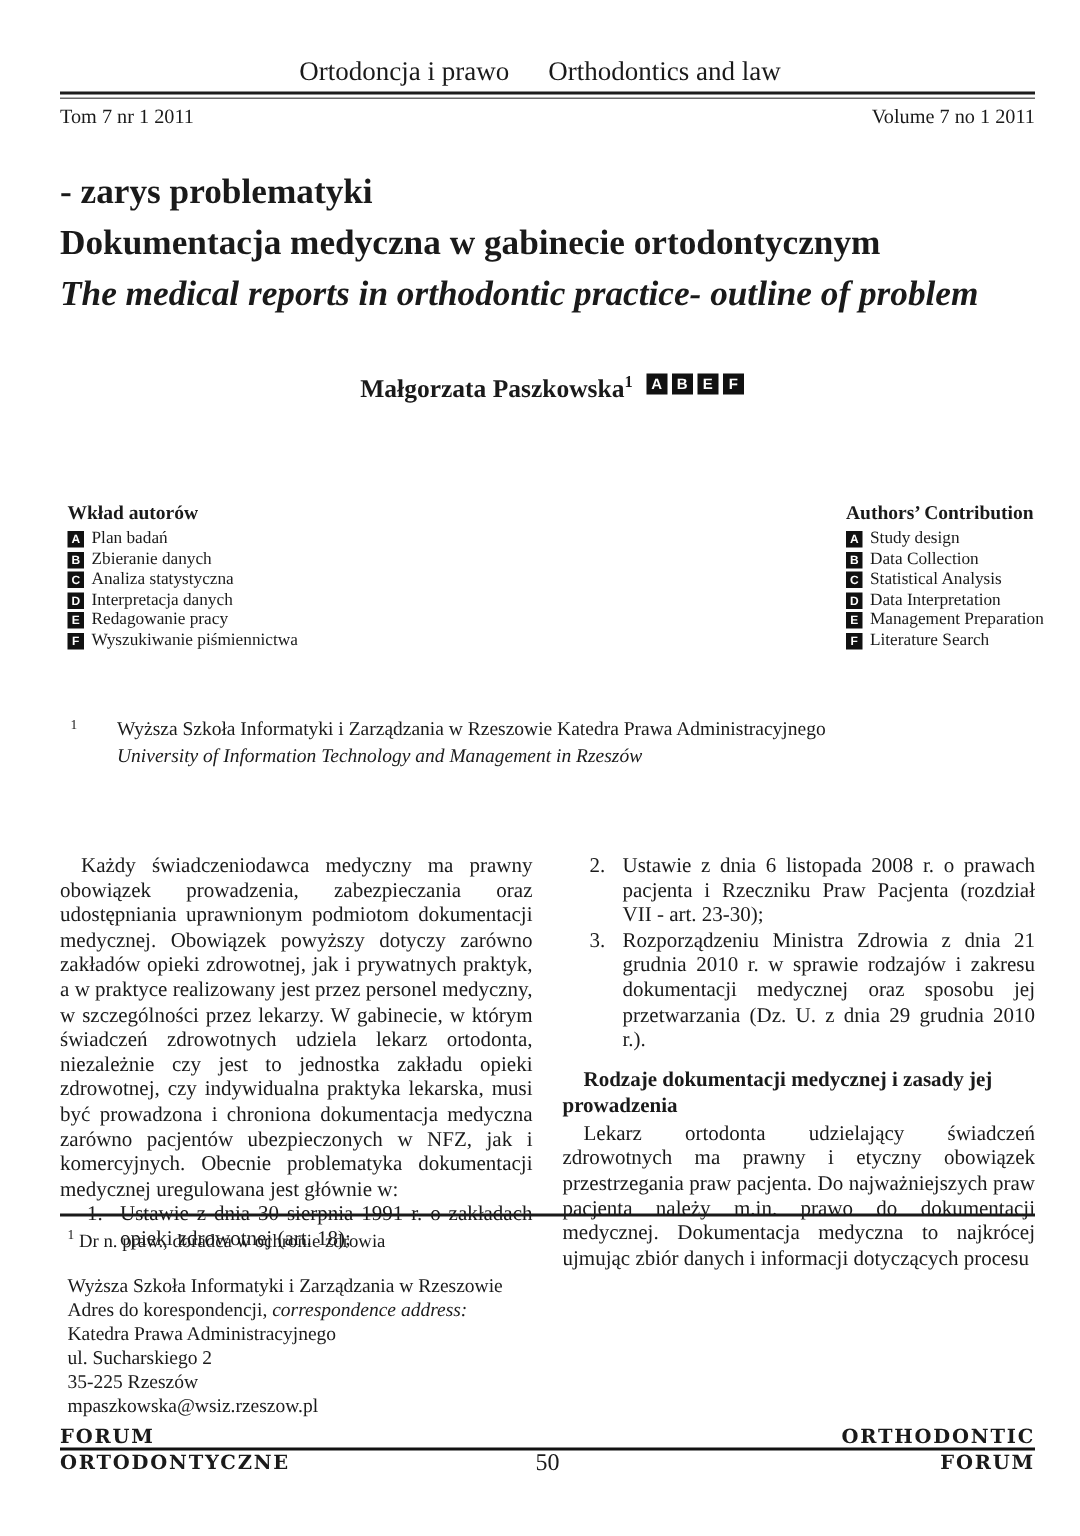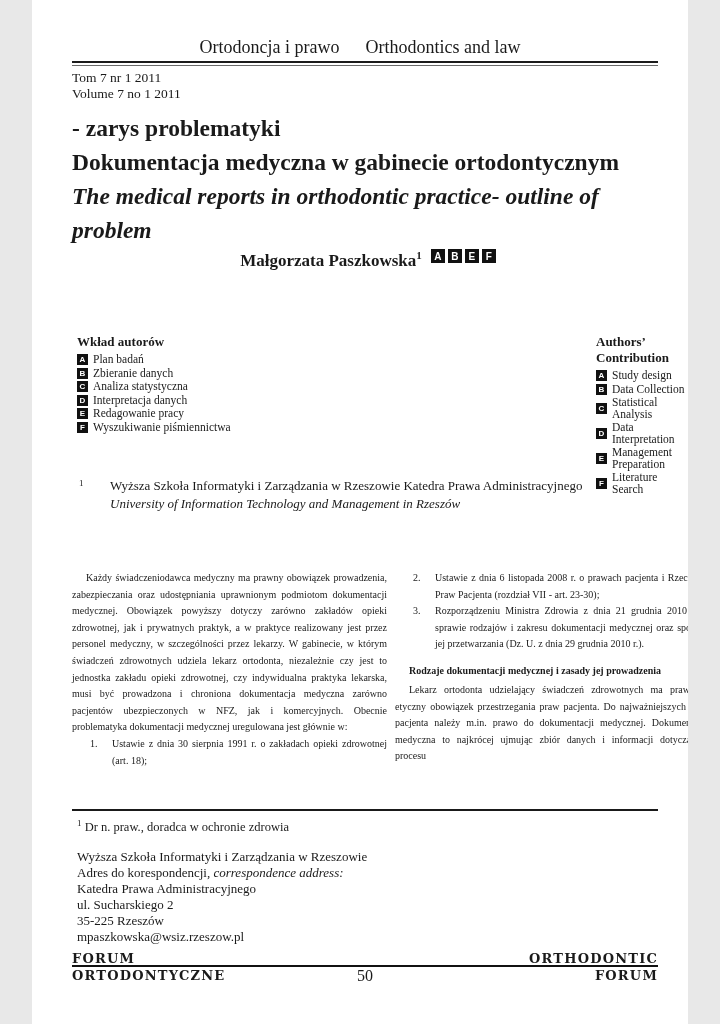--- a/index.html
+++ b/index.html
@@ -1,31 +1,31 @@
 <!DOCTYPE html>
 <html lang="pl"><head>
 <meta charset="utf-8">
 <style>
   html,body{margin:0;padding:0;background:#e8e8e8;}
   .page{
     position:relative;
-    width:656px;height:1024px;
+    width:720px;height:1024px;
     margin:0 auto;
     background:#ffffff;
     color:#1a1a1a;
     font-family:"Liberation Serif", serif;
     overflow:hidden;
   }
   
   .running-head{position:absolute;top:37px;left:0;right:0;text-align:center;font-size:18px;}
   .running-head span{display:inline-block;padding:0 13px;}
   .head-rule{position:absolute;top:61px;left:40px;right:30px;height:2px;
     border-top:2px solid #1c1c1c;border-bottom:1px solid #6a6a6a;}
   .volume-row{position:absolute;top:70px;left:40px;right:30px;display:flex;
-    justify-content:space-between;font-size:13.5px;flex-direction:column;}
+    justify-content:space-between;font-size:13.5px;}
   
   .title-block{position:absolute;top:111px;left:40px;right:26px;
     font-weight:bold;font-size:23.5px;line-height:34px;}
   .title-en{font-style:italic;}
   
   .author-row{position:absolute;top:249px;left:16px;right:0;display:flex;
     justify-content:center;align-items:flex-start;font-size:17px;font-weight:bold;}
   .author-row sup{font-size:11px;}
   .badges{display:flex;gap:3px;margin-left:9px;}
   .badge{width:14px;height:14px;background:#111111;color:#ffffff;
@@ -37,22 +37,22 @@
   .contrib.left{left:45px;}
   .contrib.right{left:540px;margin-left:24px;}
   .contrib-heading{font-size:13px;font-weight:bold;margin:0 0 4px 0;}
   .contrib-item{display:flex;align-items:center;gap:5px;margin-bottom:2px;line-height:11.5px;}
   
   .affiliation{position:absolute;top:477px;left:45px;right:30px;font-size:13px;line-height:17.5px;}
   .aff-sup{position:absolute;left:2px;top:-2px;font-size:9px;}
   .aff-lines{margin-left:33px;}
   .aff-en{font-style:italic;}
   
-  .body-cols{position:absolute;top:570px;left:40px;width:650px;display:flex;gap:8px;
-    font-size:10px;line-height:16.6px;}
+  .body-cols{position:absolute;top:570px;left:40px;width:650px;display:flex;gap:20px;
+    font-size:14px;line-height:16.6px;}
   .col{width:315px;}
   .para{margin:0;text-indent:14px;text-align:justify;}
   .li{display:flex;}
   .li .num{flex:0 0 22px;margin-left:18px;}
   .li .txt{flex:1;text-align:justify;}
   .sec-head{font-weight:bold;text-indent:14px;margin-top:9px;margin-bottom:3px;text-align:left;line-height:17px;}
   
   .foot-rule{position:absolute;top:809px;left:40px;right:30px;border-top:2px solid #1a1a1a;}
   .footnote1{position:absolute;top:818px;left:45px;font-size:12.5px;}
   .footnote1 sup{font-size:9px;}

